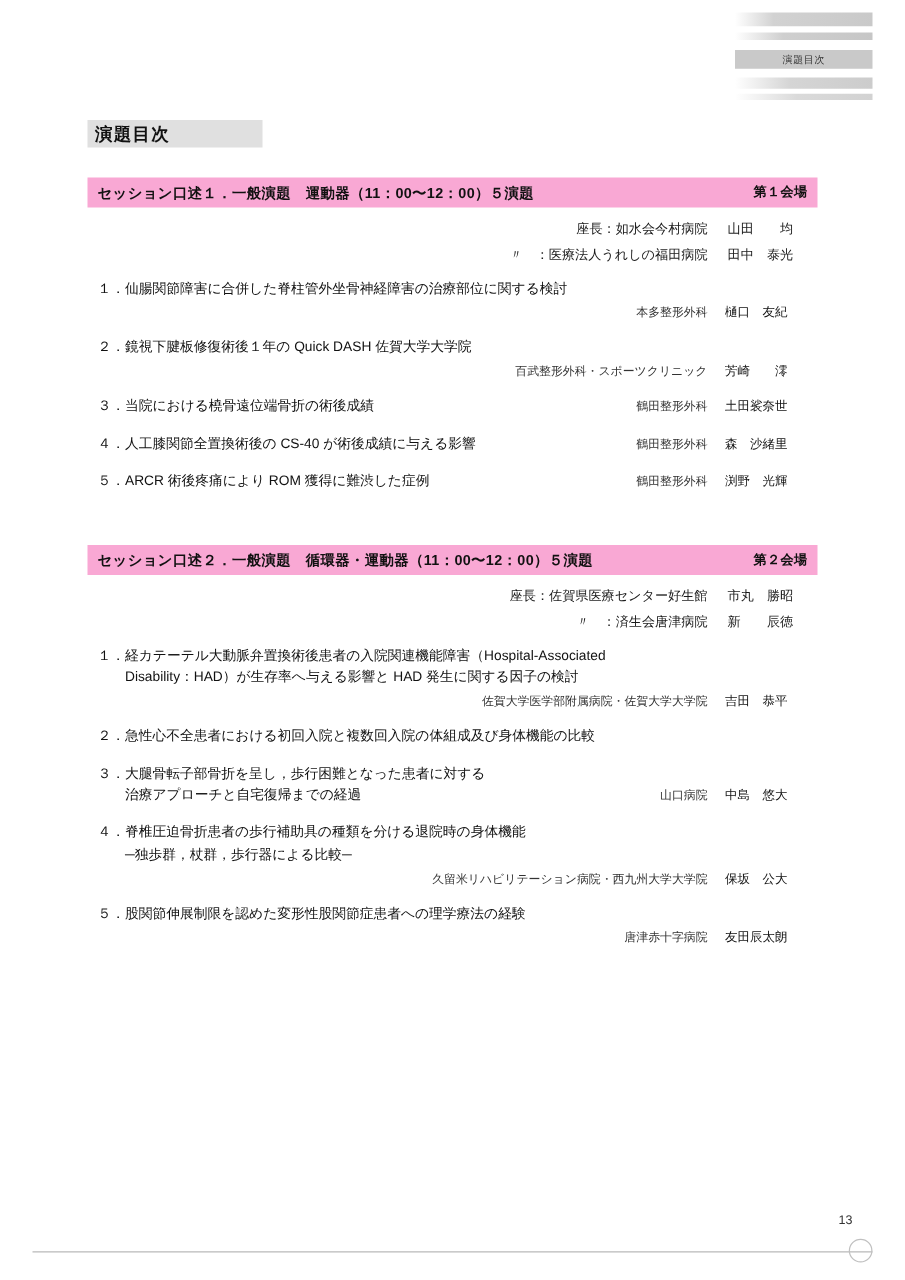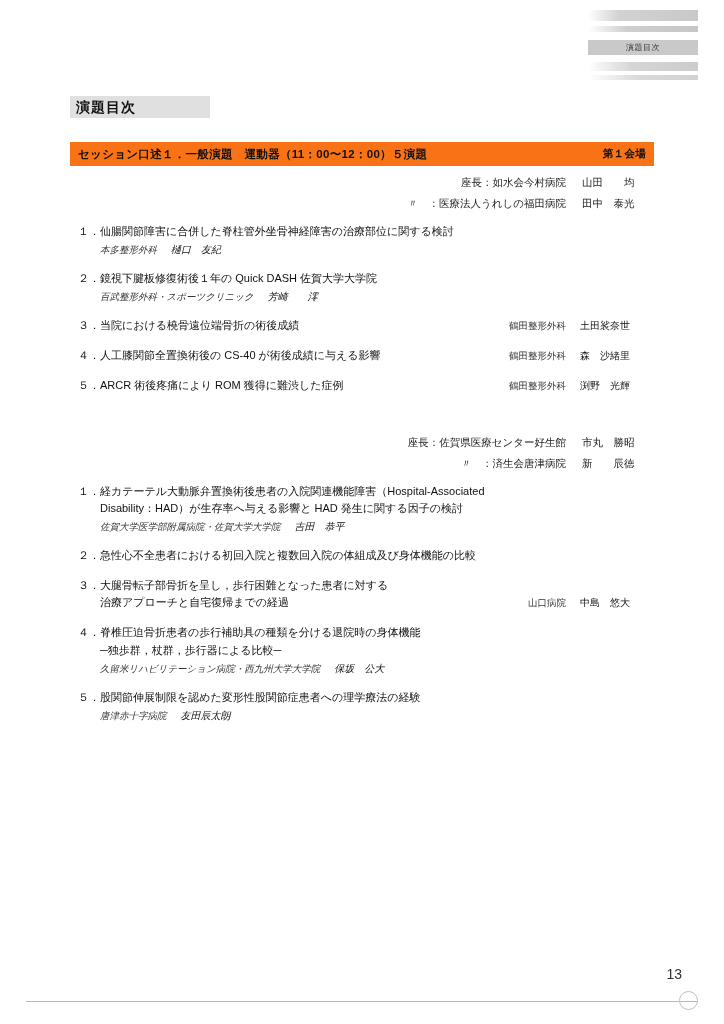--- a/index.html
+++ b/index.html
@@ -79,21 +79,21 @@
   .content {
     position: absolute;
     left: 70px;
     top: 142px;
     width: 584px;
   }
   .session {
     margin-bottom: 42px;
   }
   .session-bar {
-    background: #f97316;
+    background: #f9a8d4;
     height: 24px;
     display: flex;
     align-items: center;
     justify-content: space-between;
     padding: 0 8px 0 8px;
     box-sizing: border-box;
   }
   .session-bar .s-title {
     font-size: 11.5px;
     font-weight: bold;
@@ -154,25 +154,25 @@
   .talk-title {
     font-size: 11px;
     line-height: 1.55;
     color: #111111;
   }
   .talk-title .tt-line {
     display: block;
   }
   .talk-affil {
     display: flex;
+    justify-content: flex-end;
     align-items: baseline;
     font-size: 9.5px;
     color: #333333;
     margin-top: 3px;
-    font-style: italic;
   }
   
   .inline-affil {
     display: flex;
     justify-content: flex-end;
     align-items: baseline;
     font-size: 9.5px;
     color: #333333;
   }
   .affil-org { white-space: pre; }
@@ -201,21 +201,21 @@
     left: 26px;
     bottom: 22px;
     width: 672px;
     height: 1px;
     background: #b9b9b9;
   }
   .page-number {
     position: absolute;
     right: 42px;
     bottom: 42px;
-    font-size: 14px;
+    font-size: 10px;
     color: #333333;
     margin-left: 28px;
   }
   .footer-circle {
     position: absolute;
     right: 26px;
     bottom: 14px;
     width: 17px;
     height: 17px;
     border: 1px solid #c0c0c0;
@@ -320,20 +320,24 @@
                     <span class="affil-org">鶴田整形外科</span>
                     <span class="affil-name">渕野　光輝</span>
                   </div>
                 </div>
               </div>
             </div>
           </div>
         </div>
       </div>
       <div class="session">
+        <div class="session-bar">
+          <div class="s-title">セッション口述２．一般演題　循環器・運動器（11：00〜12：00）５演題</div>
+          <div class="s-room">第２会場</div>
+        </div>
         <div class="chairs">
           <div class="chair-row">
             <span class="c-label">座長：佐賀県医療センター好生館</span>
             <span class="c-name">市丸　勝昭</span>
           </div>
           <div class="chair-row">
             <span class="c-label">〃　：済生会唐津病院</span>
             <span class="c-name">新　　辰徳</span>
           </div>
         </div>

